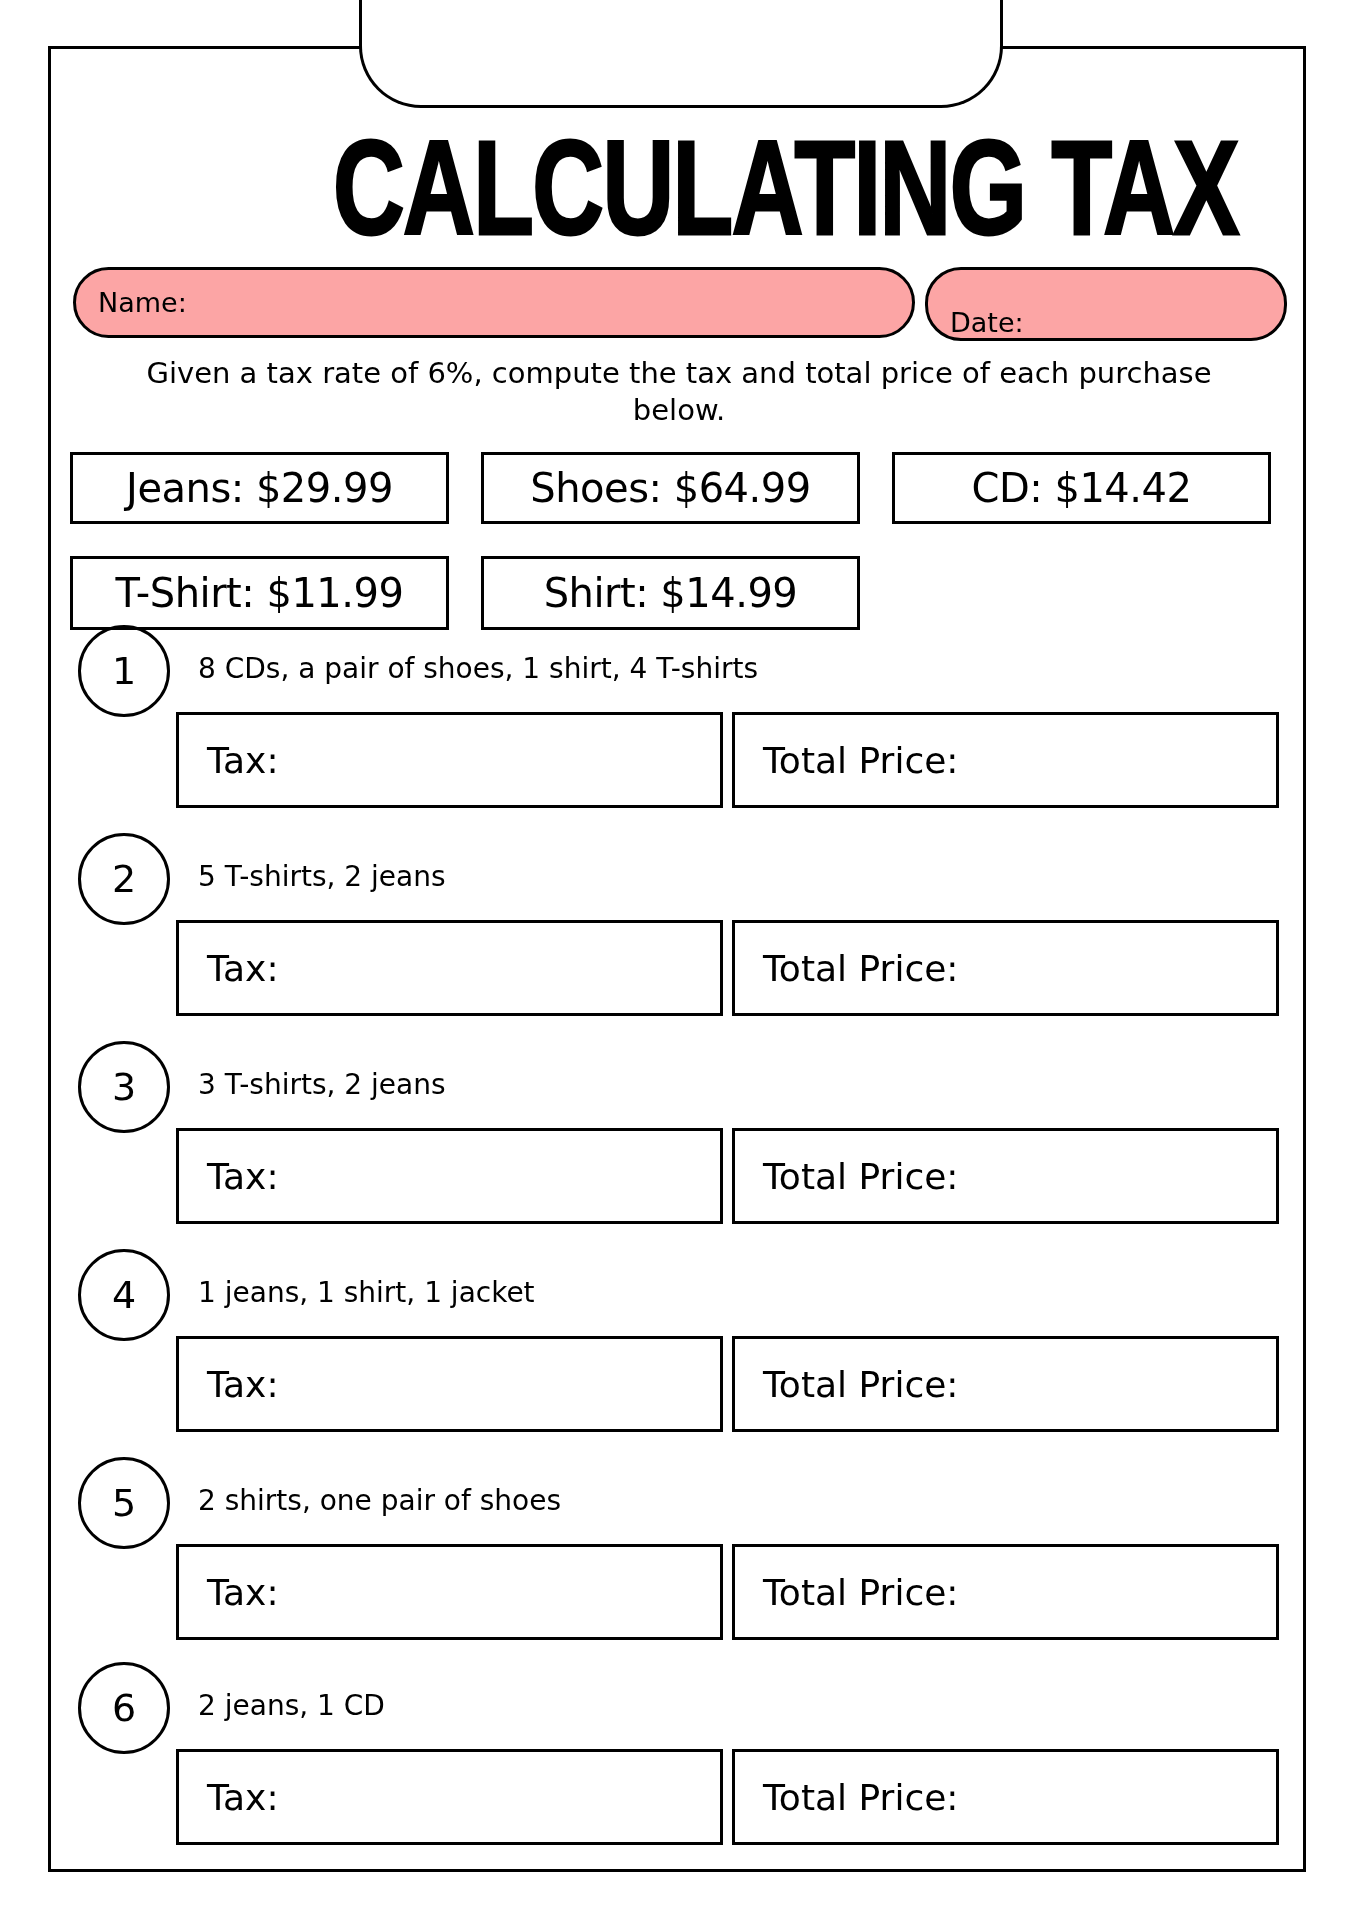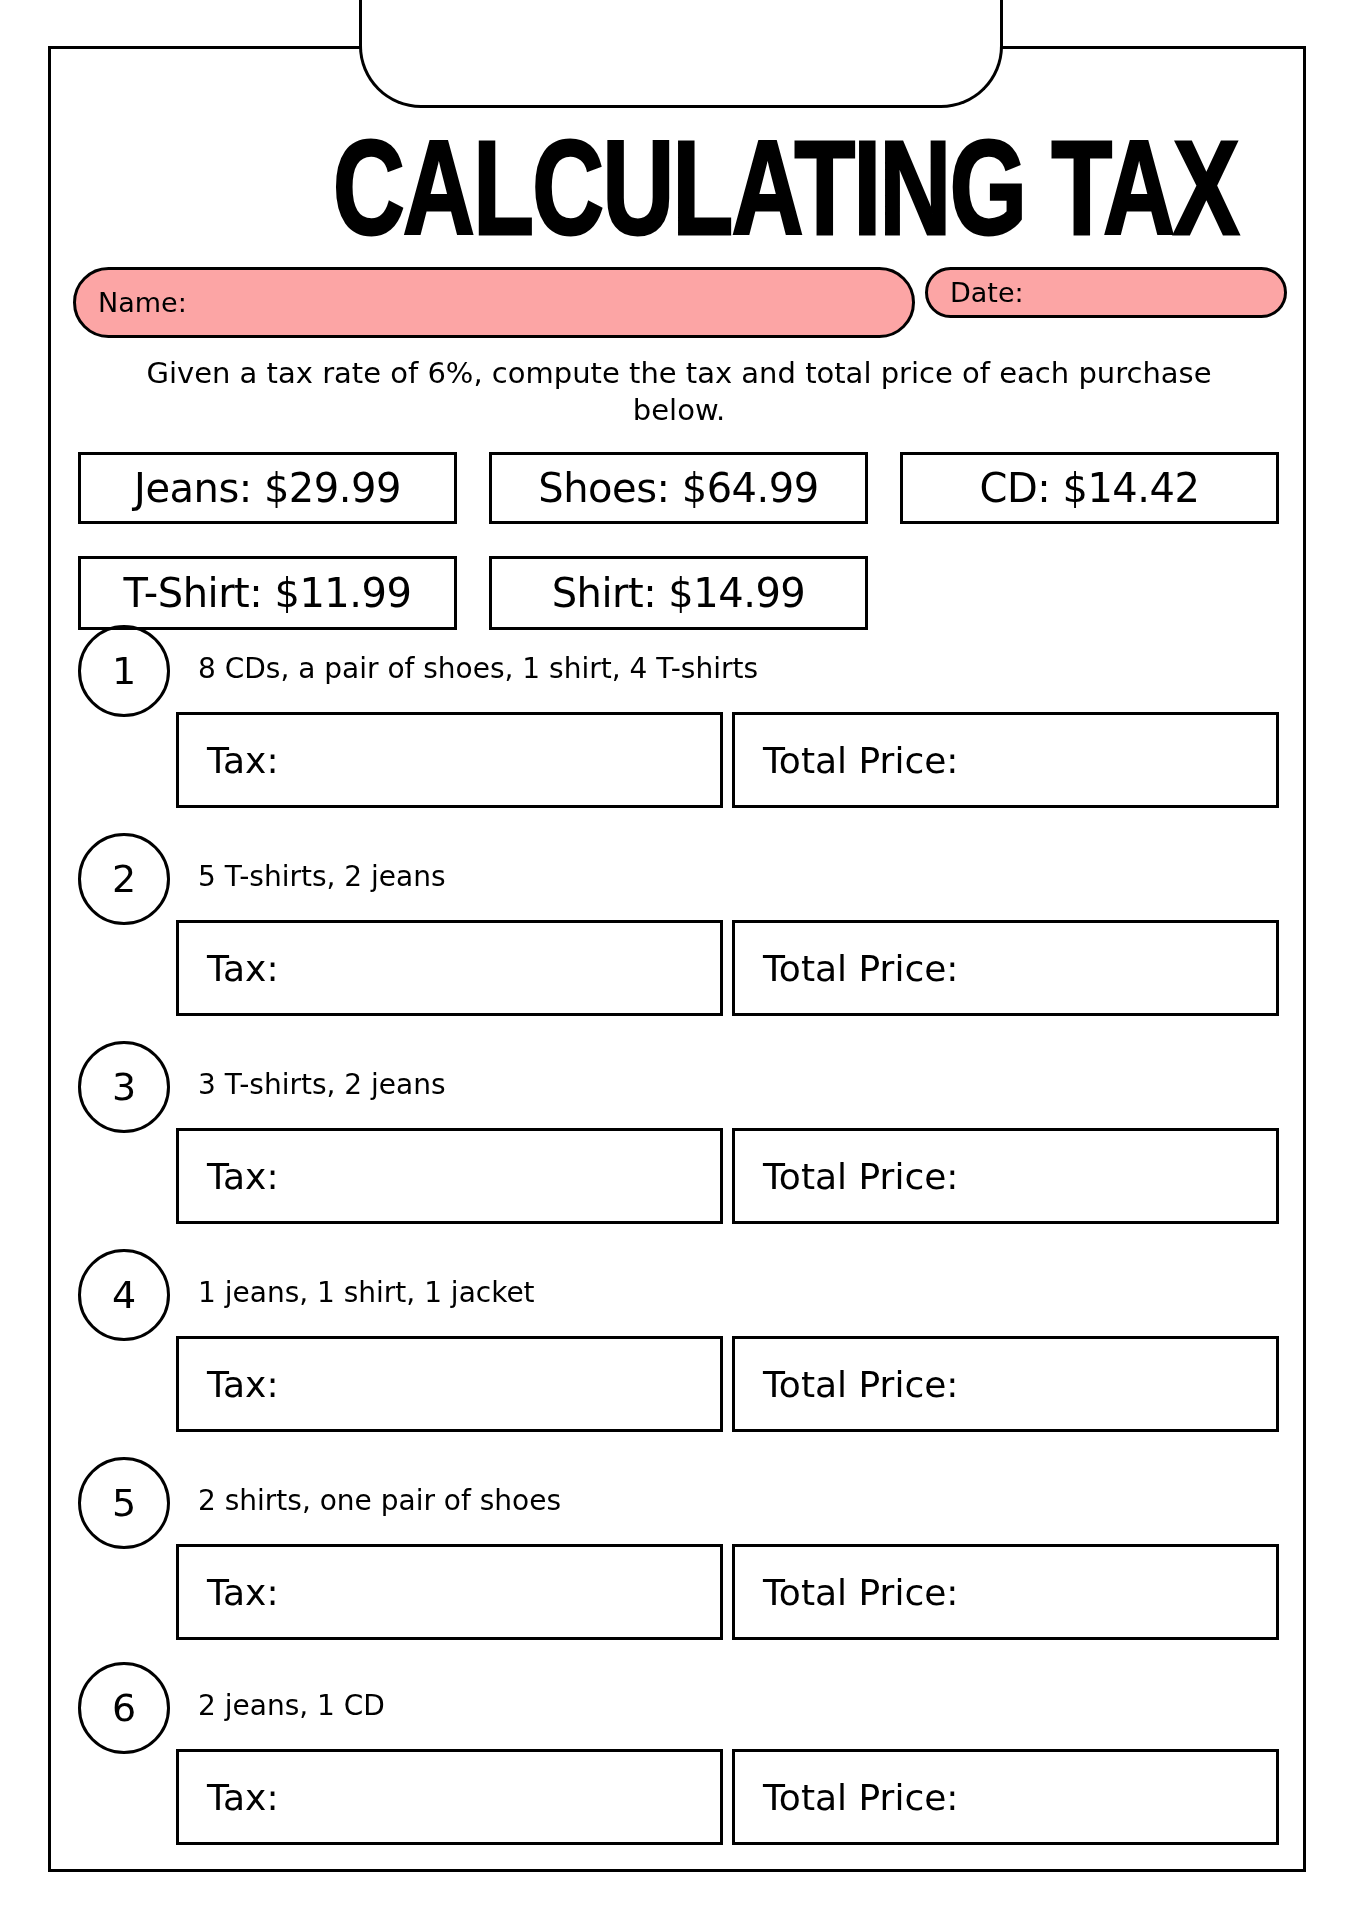--- a/index.html
+++ b/index.html
@@ -65,33 +65,33 @@
       border: 3px solid #000;
       border-radius: 36px;
       box-sizing: border-box;
       display: flex;
       align-items: center;
       padding-left: 22px;
       font-size: 27px;
       background: #fca5a5;
     }
     .pill.name { left: 73px; top: 267px; width: 842px; height: 71px; }
-    .pill.date { left: 925px; top: 267px; width: 362px; height: 51px; }
+    .pill.date { left: 925px; top: 267px; width: 362px; height: 74px; align-items: flex-end; }
     .instructions {
       position: absolute;
       left: 100px;
       top: 355px;
       width: 1158px;
       text-align: center;
       font-size: 29px;
       line-height: 37px;
     }
     .price-grid {
       position: absolute;
-      left: 78px;
+      left: 70px;
       top: 452px;
       width: 1201px;
       display: grid;
       grid-template-columns: repeat(3, 1fr);
       grid-template-rows: 72px 74px;
       column-gap: 7px;
       row-gap: 7px;
       gap: 32px;
     }
     .price-cell {

